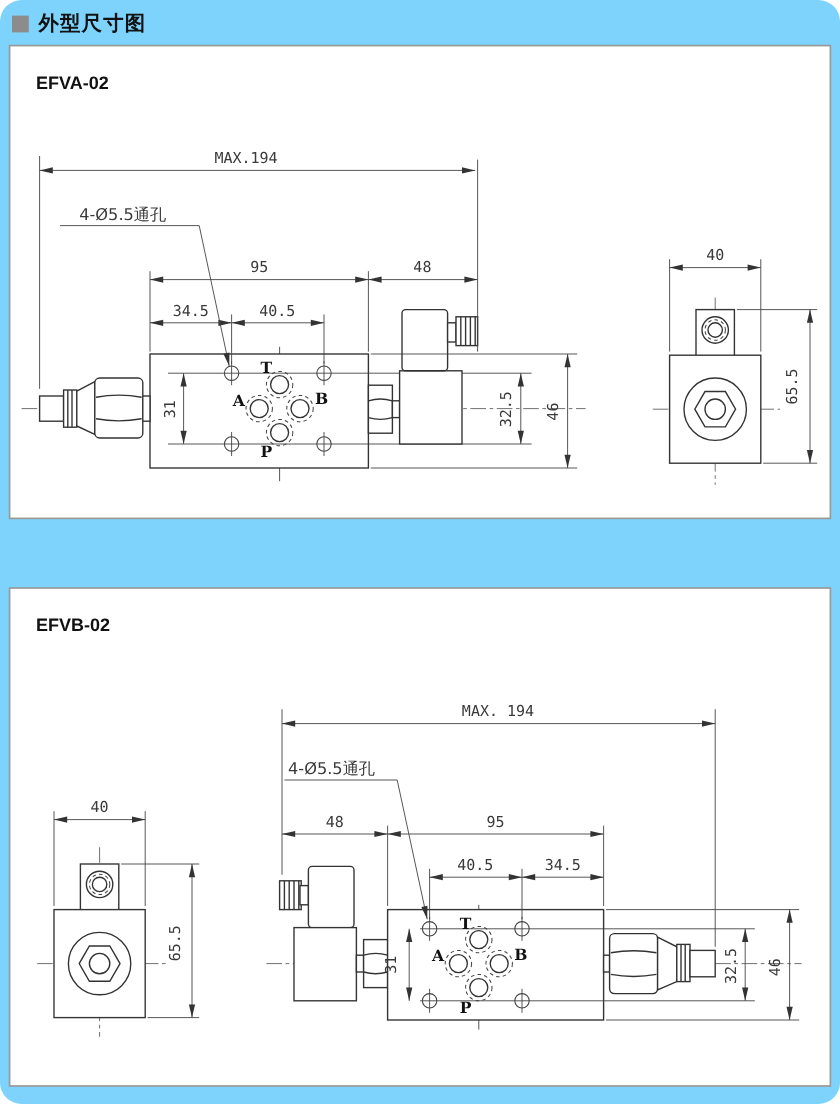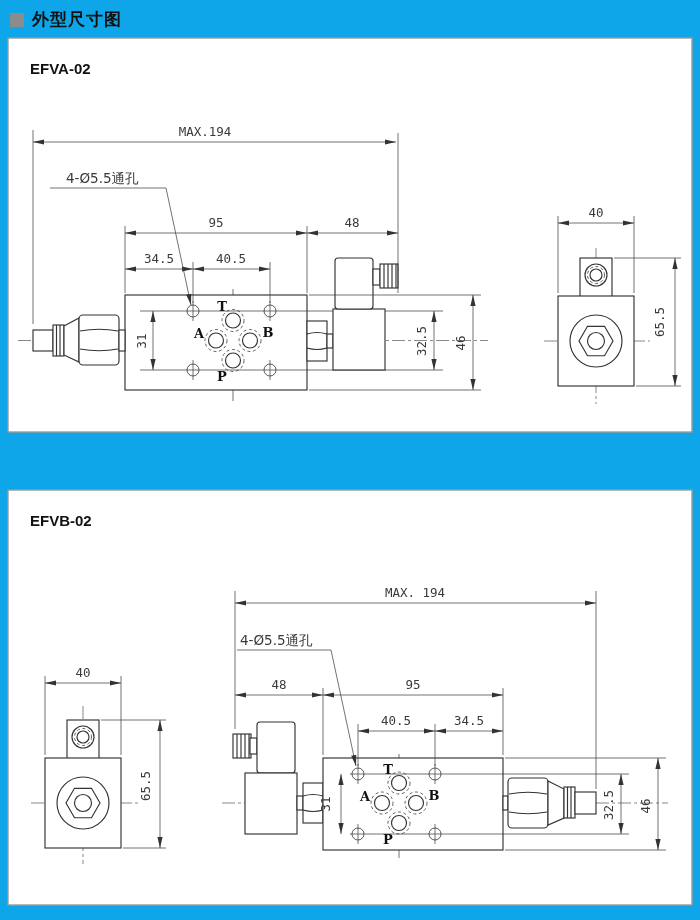--- a/index.html
+++ b/index.html
@@ -1,17 +1,17 @@
 <!DOCTYPE html>
 <html><head>
 <meta charset="utf-8">
 <style>
   html,body{margin:0;padding:0;background:#fff;}
-  #page{position:relative;width:700px;height:920px;background:#0ea5e9;overflow:hidden;
-        font-family:"Liberation Sans", sans-serif;}
+  #page{position:relative;width:700px;height:920px;background:#7dd3fc;overflow:hidden;
+        font-family:"Liberation Sans", sans-serif;border-radius:18px;}
   #hdr{position:absolute;top:8px;left:10px;display:flex;align-items:center;gap:8px;}
   #hdr .sq{width:14px;height:14px;background:#8c8c8c;}
   #hdr .t{font-size:17px;font-weight:bold;color:#111;letter-spacing:1px;}
   svg{position:absolute;top:0;left:0;}
   .pbor{fill:#fff;stroke:#9a9a9a;stroke-width:1.4;}
   .ln{fill:none;stroke:#333;stroke-width:1.15;}
   .lnf{fill:#fff;stroke:#333;stroke-width:1.15;}
   .tn{fill:none;stroke:#444;stroke-width:0.75;}
   .cl{fill:none;stroke:#555;stroke-width:0.7;stroke-dasharray:13 3 3 3;}
   .dc{fill:none;stroke:#444;stroke-width:0.85;stroke-dasharray:3 2.6;}

